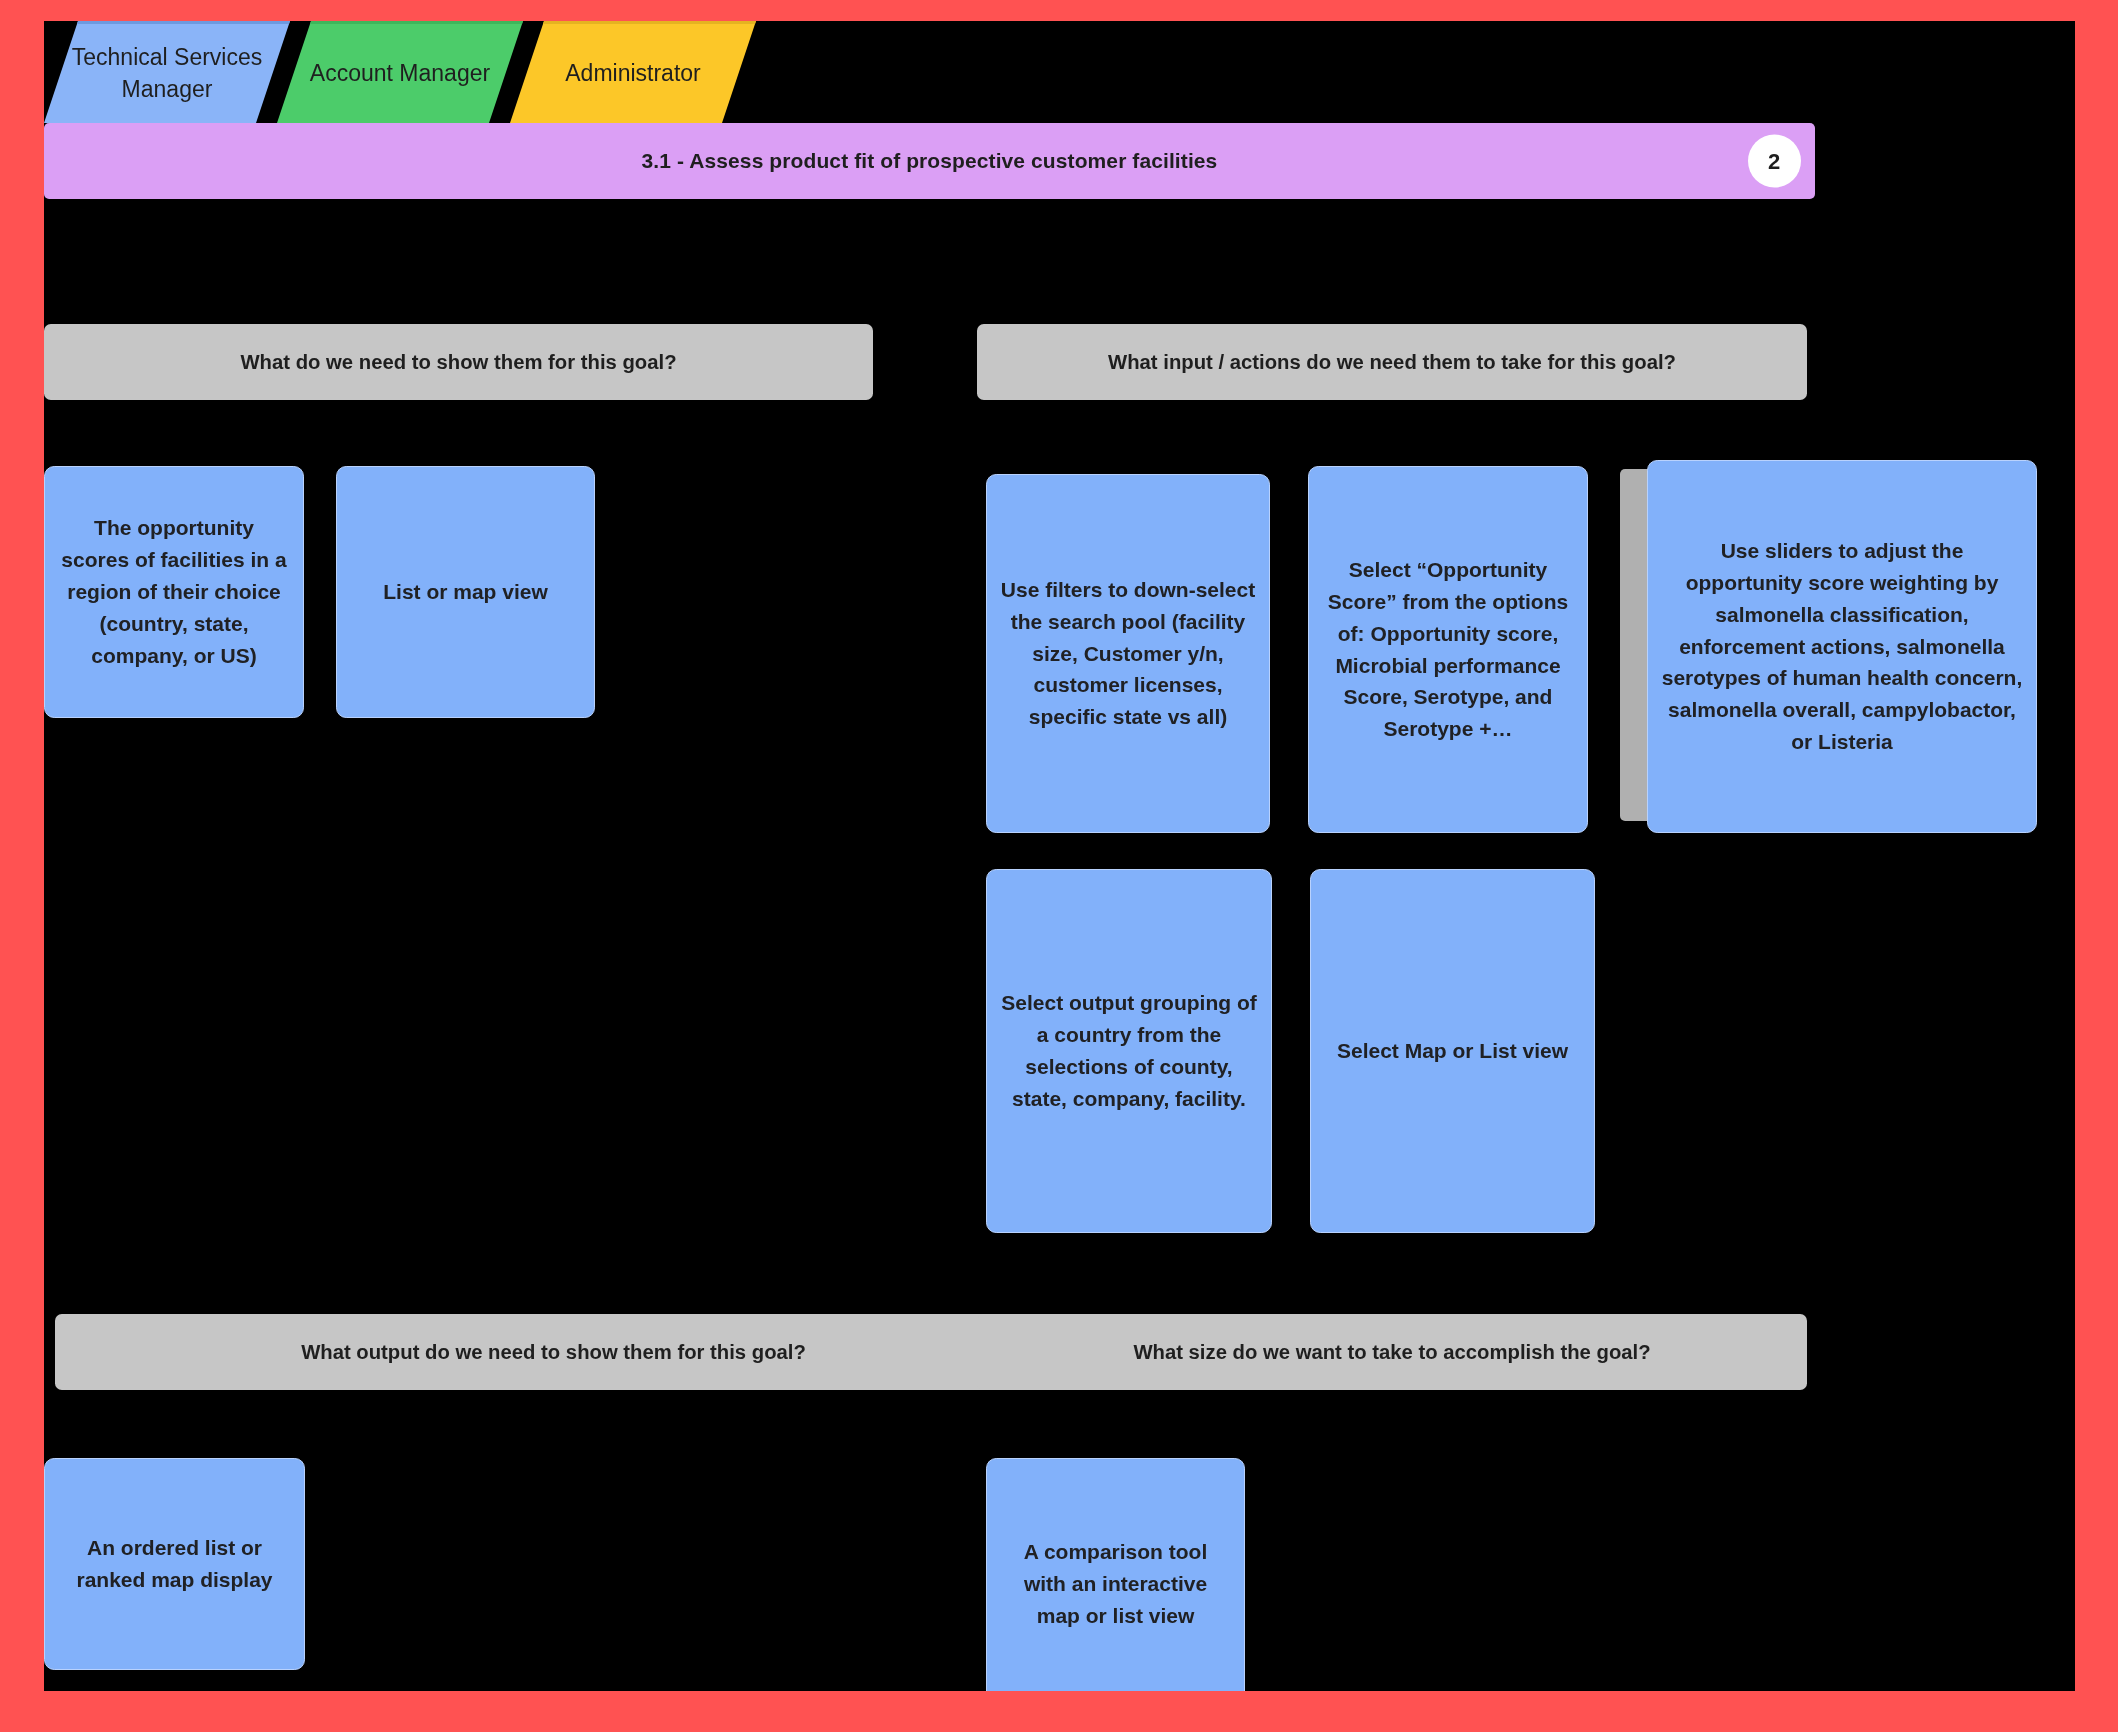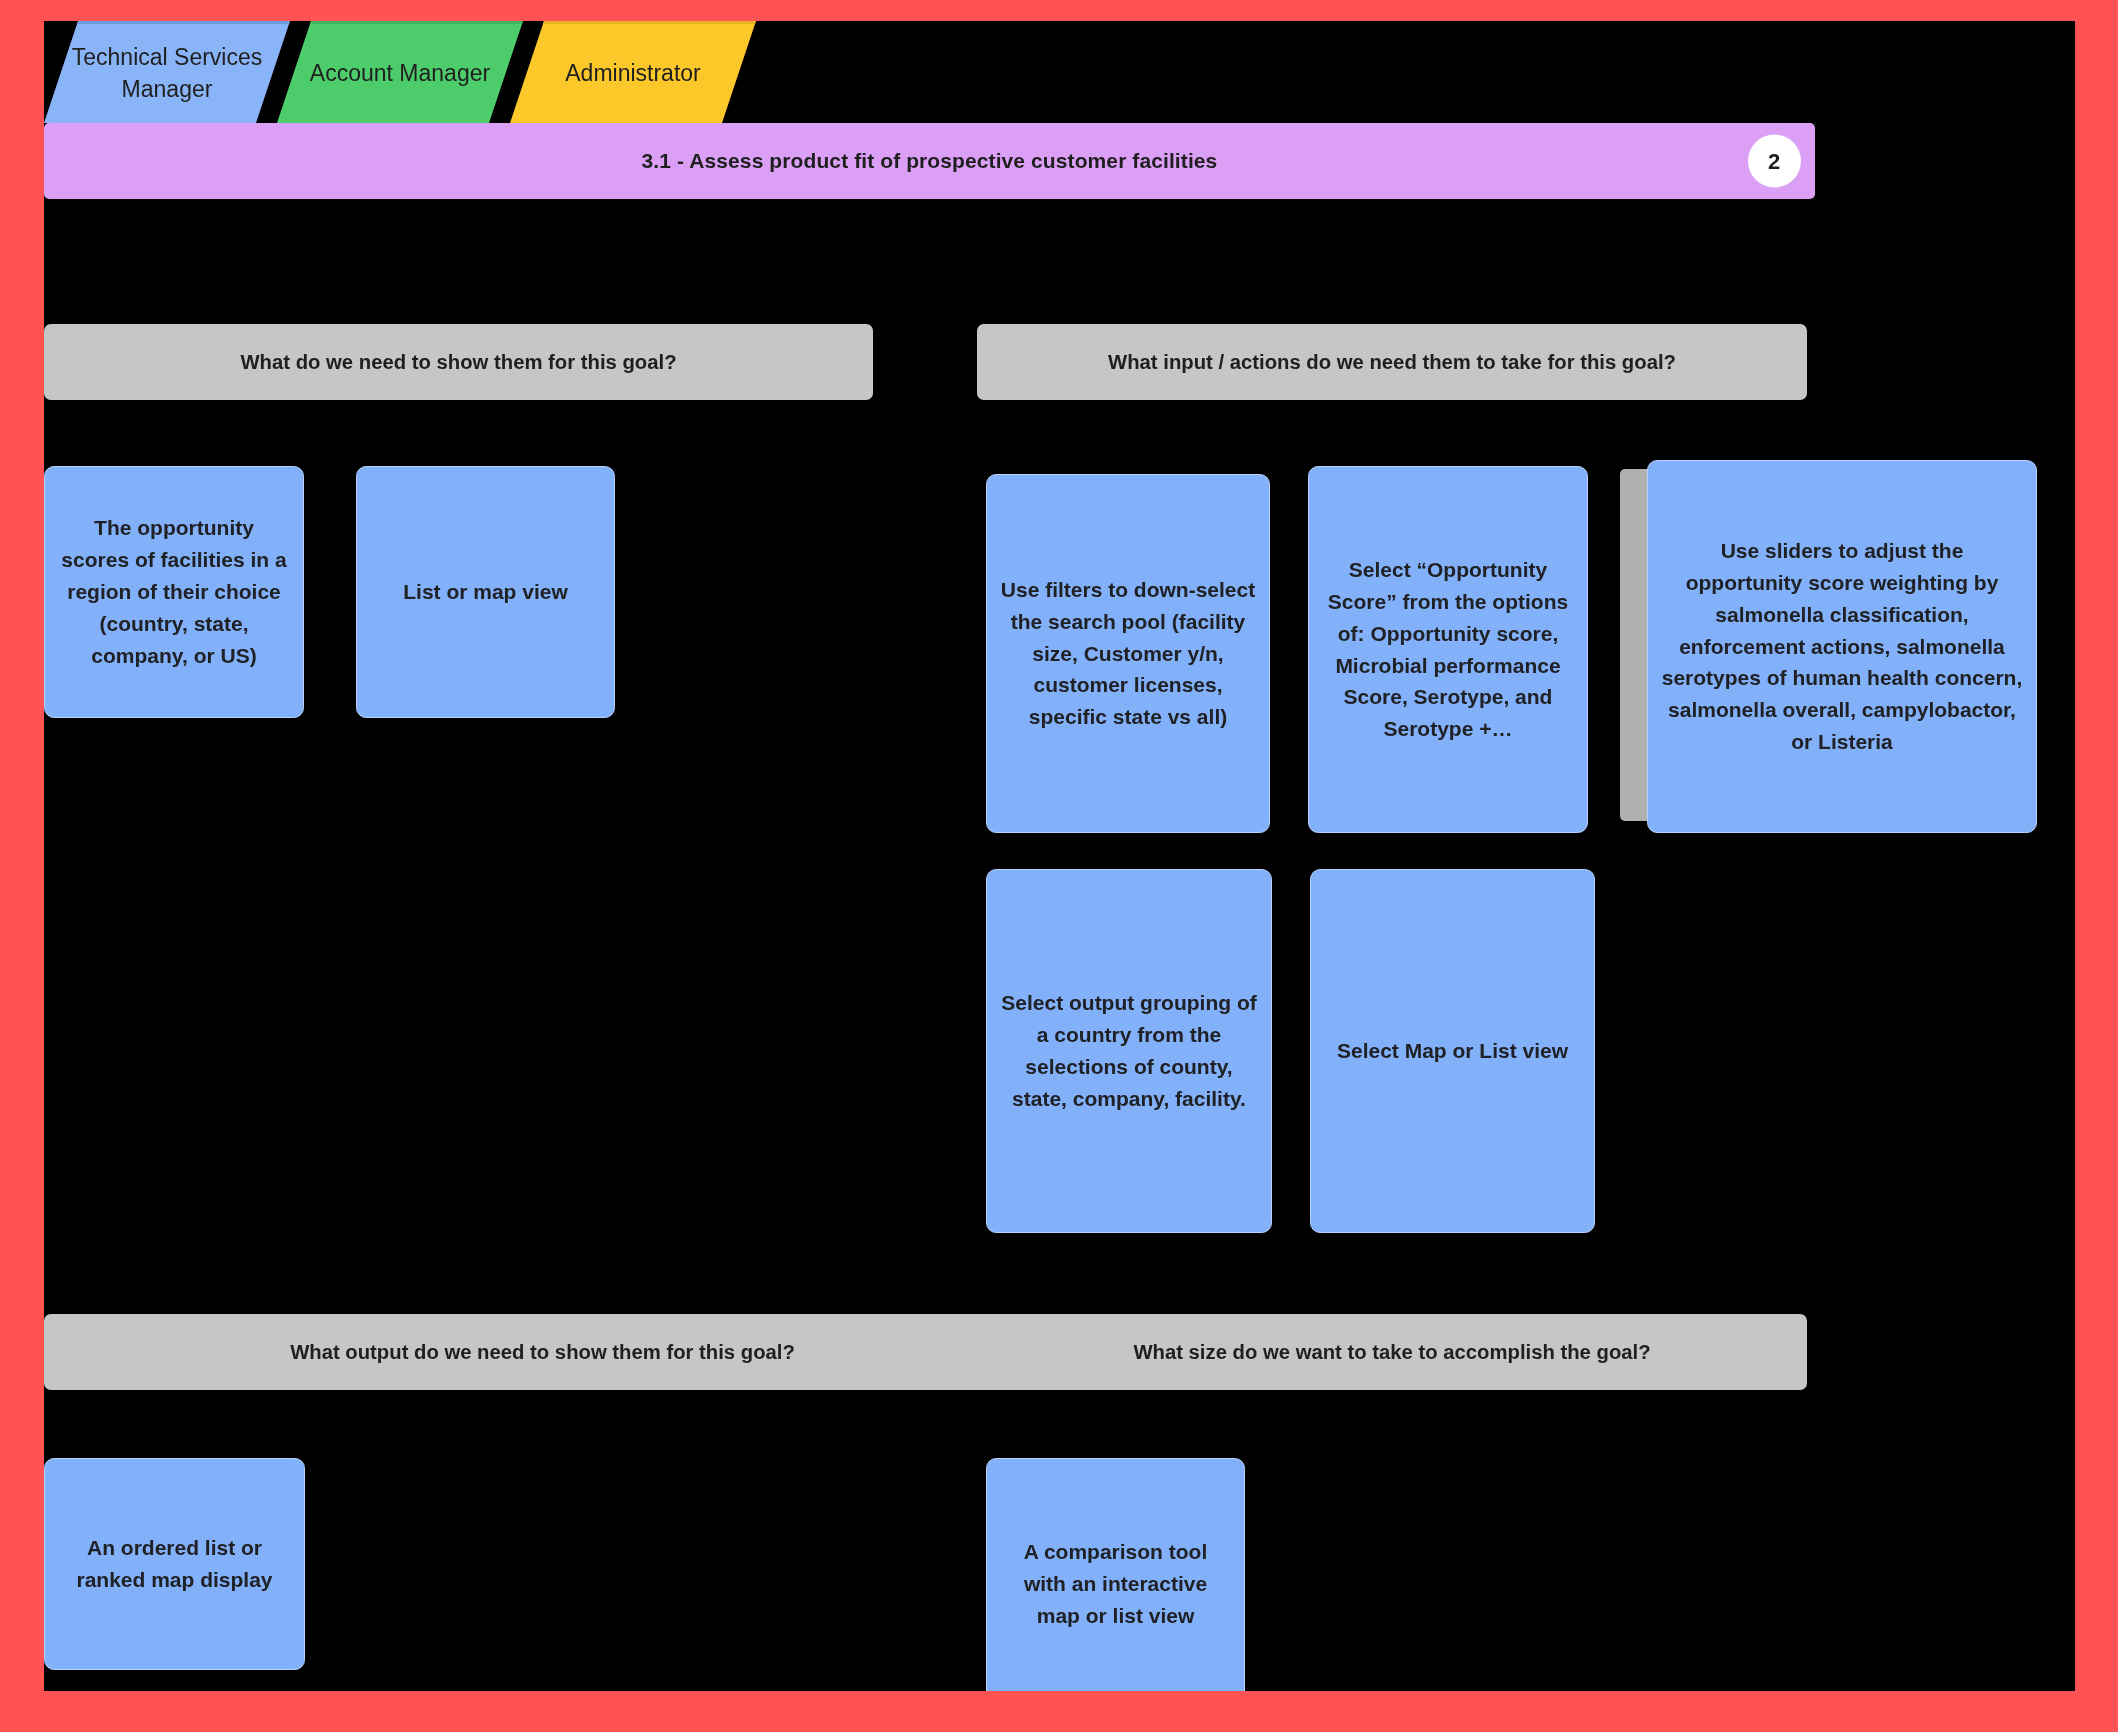--- a/index.html
+++ b/index.html
@@ -108,21 +108,21 @@
     justify-content: center;
     font-size: 20.3px;
     font-weight: bold;
     color: #1f1f1f;
     text-align: center;
     box-sizing: border-box;
     padding: 0 17px;
   }
   #head-show    { left: 0px;    top: 303px;  width: 829px;  }
   #head-input   { left: 933px; top: 303px;  width: 830px;  }
-  #head-output  { left: 0px;    top: 1293px; width: 997px;  }
+  #head-output  { left: 11px;    top: 1293px; width: 997px;  }
   #head-steps   { left: 933px; top: 1293px; width: 830px;  }
 
   
   .note {
     position: absolute;
     background: #82b1fa;
     border: 1.7px solid #b9d2fd;
     border-radius: 10.2px;
     box-sizing: border-box;
     display: flex;
@@ -143,21 +143,21 @@
     left: 1576px;
     top: 448px;
     width: 136px;
     height: 352px;
     background: #b0b0b0;
     border-radius: 5.1px;
   }
 
   
   #note-opportunity-scores { left: 0px;    top: 445px; width: 260px; height: 252px; }
-  #note-list-map-view      { left: 292px;  top: 445px; width: 259px; height: 252px; margin-left: 20px; }
+  #note-list-map-view      { left: 292px;  top: 445px; width: 259px; height: 252px; }
   #note-use-filters        { left: 942px; top: 453px; width: 284px; height: 359px; }
   #note-select-opp-score   { left: 1264px; top: 445px; width: 280px; height: 367px; }
   #note-use-sliders        { left: 1603px; top: 439px; width: 390px; height: 373px; }
 
   
   #note-select-grouping    { left: 942px; top: 848px; width: 286px; height: 364px; }
   #note-select-map-list    { left: 1266px; top: 848px; width: 285px; height: 364px; }
 
   
   #note-ordered-list       { left: 0px;    top: 1437px; width: 261px; height: 212px; }

